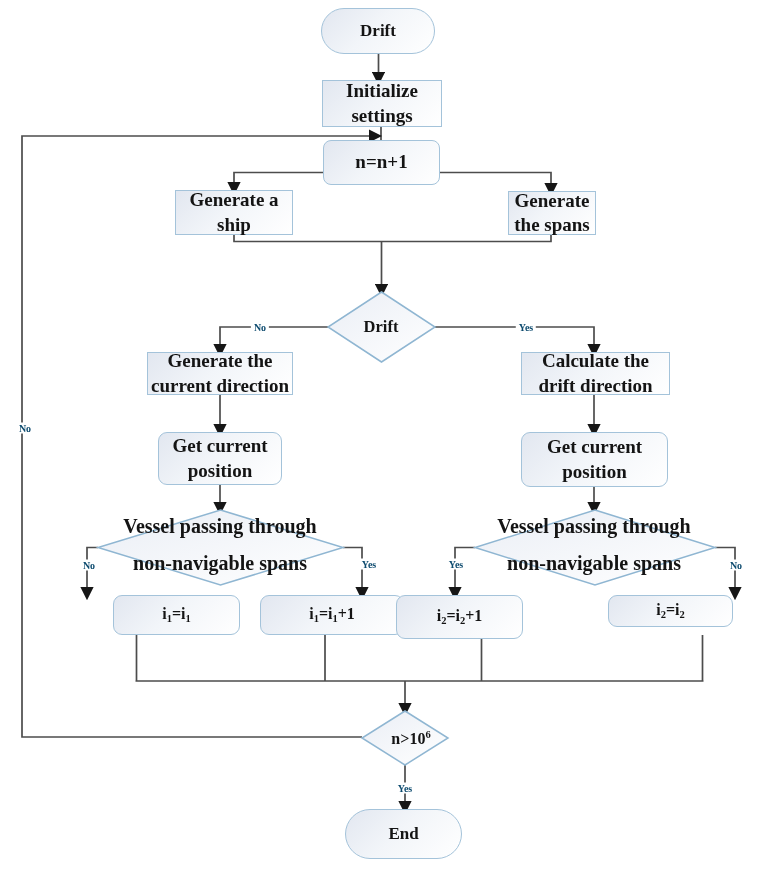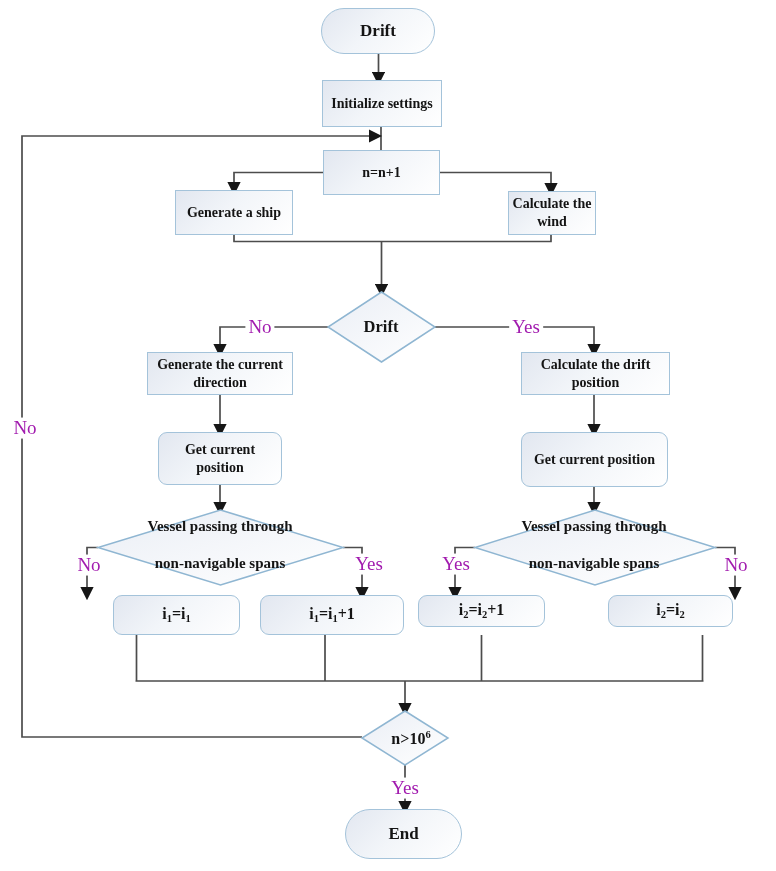--- a/index.html
+++ b/index.html
@@ -5,33 +5,33 @@
   html,body { margin:0; padding:0; background:#ffffff; }
   #canvas {
     position:relative; width:776px; height:871px; background:#ffffff;
     font-family:"Liberation Serif","DejaVu Serif",serif; overflow:hidden;
   }
   #wires { position:absolute; left:0; top:0; z-index:1; }
   .node {
     position:absolute; z-index:2; box-sizing:border-box;
     display:flex; align-items:center; justify-content:center;
     text-align:center; font-weight:bold; color:#141414;
-    font-size:14px; line-height:1.28;
+    font-size:19px; line-height:1.28;
     background:linear-gradient(135deg,#e2e7f0 0%,#f2f5f9 45%,#ffffff 100%);
     border:1.6px solid #a4c3da; padding:1px 2px;
   }
   .stadium { border-radius:25px; font-size:17px; }
   .rounded { border-radius:9px; }
   .dlabel {
     position:absolute; z-index:3; transform:translate(-50%,-50%);
-    font-weight:bold; color:#141414; font-size:15px; white-space:nowrap;
+    font-weight:bold; color:#141414; font-size:20px; white-space:nowrap;
   }
   .elabel {
     position:absolute; z-index:3; transform:translate(-50%,-50%);
-    font-weight:normal; color:#a21caf; font-size:19px; white-space:nowrap;
+    font-weight:bold; color:#0c4a6e; font-size:10px; white-space:nowrap;
     background:#ffffff; padding:0 3px; line-height:1.1;
   }
   .drift-size { font-size:16.5px; }
   sub { font-size:10.5px; vertical-align:-3px; font-weight:bold; }
   sup { font-size:10.5px; vertical-align:6px; font-weight:bold; }
 </style>
 </head>
 <body>
 
 <div id="canvas">
@@ -75,47 +75,47 @@
       <polygon points="220.5,510 343,547.5 220.5,585 98,547.5"></polygon>
       <polygon points="595,510 715,547.5 595,585 475,547.5"></polygon>
       <polygon points="405,711 448,738 405,765 362,738"></polygon>
     </g>
   </svg>
 
   <div class="node stadium" style="left:321px;top:8px;width:114px;height:46px;">Drift</div>
 
   <div class="node" style="left:322px;top:80px;width:120px;height:47px;">Initialize settings</div>
 
-  <div class="node" style="left:323px;top:150px;width:117px;height:45px;">n=n+1</div>
+  <div class="node" style="left:323px;top:140px;width:117px;height:45px;border-radius:8px;">n=n+1</div>
 
   <div class="node" style="left:175px;top:190px;width:118px;height:45px;text-align:center;">Generate a ship</div>
 
-  <div class="node" style="left:508px;top:191px;width:88px;height:44px;">Calculate the wind</div>
+  <div class="node" style="left:508px;top:191px;width:88px;height:44px;">Generate the spans</div>
 
   <div class="node" style="left:147px;top:352px;width:146px;height:43px;">Generate the current direction</div>
 
-  <div class="node" style="left:521px;top:352px;width:149px;height:43px;">Calculate the drift position</div>
+  <div class="node" style="left:521px;top:352px;width:149px;height:43px;">Calculate the drift direction</div>
 
   <div class="node rounded" style="left:158px;top:432px;width:124px;height:53px;">Get current position</div>
 
   <div class="node rounded" style="left:521px;top:432px;width:147px;height:55px;">Get current position</div>
 
   <div class="node rounded" style="left:73px;top:595px;width:127px;height:40px;font-size:16px;margin-left:40px;">
       <span>
       <span>i</span><sub>1</sub><span>=i</span><sub>1</sub><span></span>
   </span>
     </div>
 
   <div class="node rounded" style="left:260px;top:595px;width:144px;height:40px;font-size:16px;">
       <span>
       <span>i</span><sub>1</sub><span>=i</span><sub>1</sub><span>+1</span>
   </span>
     </div>
 
-  <div class="node rounded" style="left:418px;top:595px;width:127px;height:32px;font-size:16px;">
+  <div class="node rounded" style="left:396px;top:595px;width:127px;height:44px;font-size:16px;">
       <span>
       <span>i</span><sub>2</sub><span>=i</span><sub>2</sub><span>+1</span>
   </span>
     </div>
 
   <div class="node rounded" style="left:608px;top:595px;width:125px;height:32px;font-size:16px;">
       <span>
       <span>i</span><sub>2</sub><span>=i</span><sub>2</sub><span></span>
   </span>
     </div>

